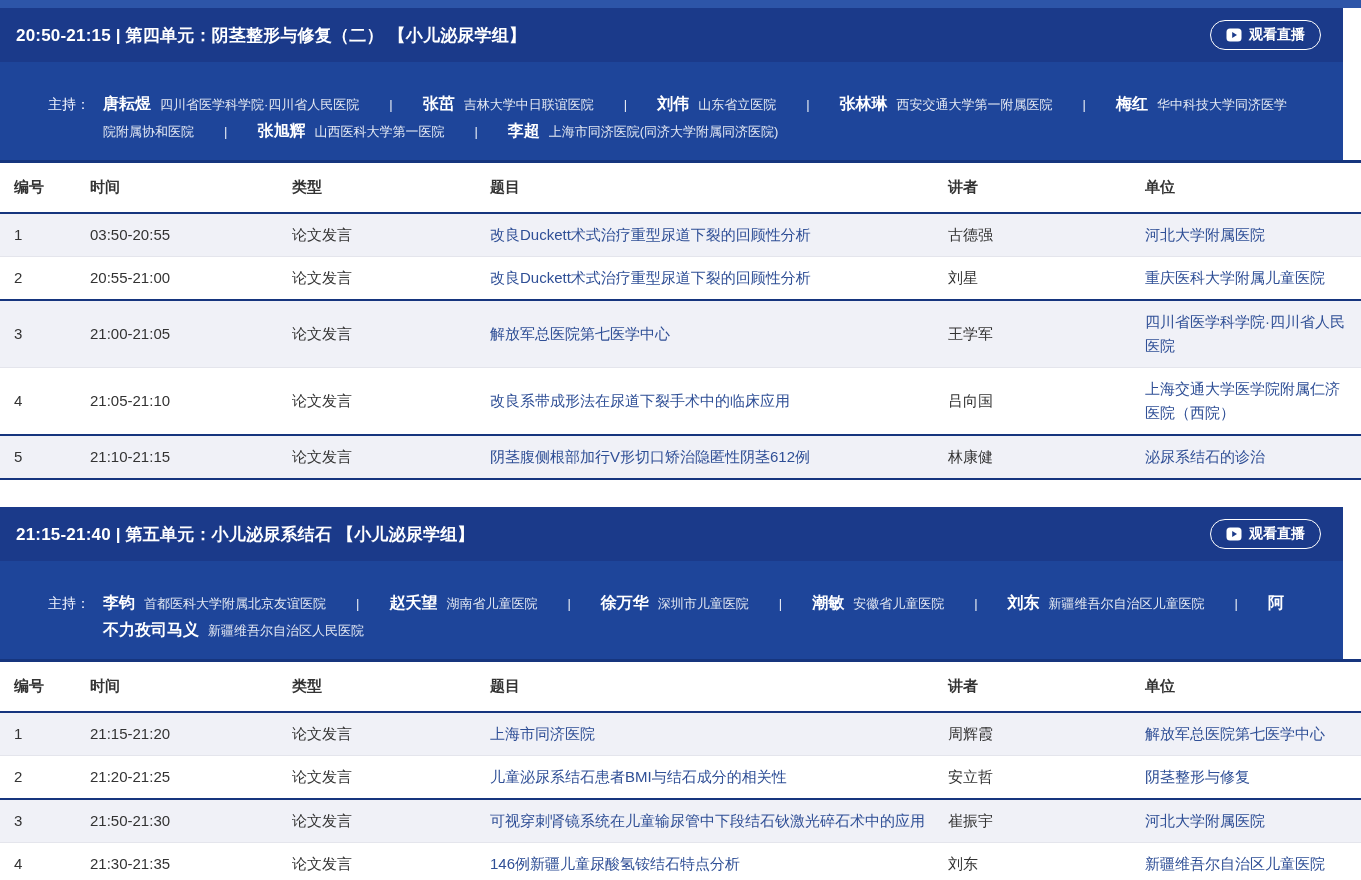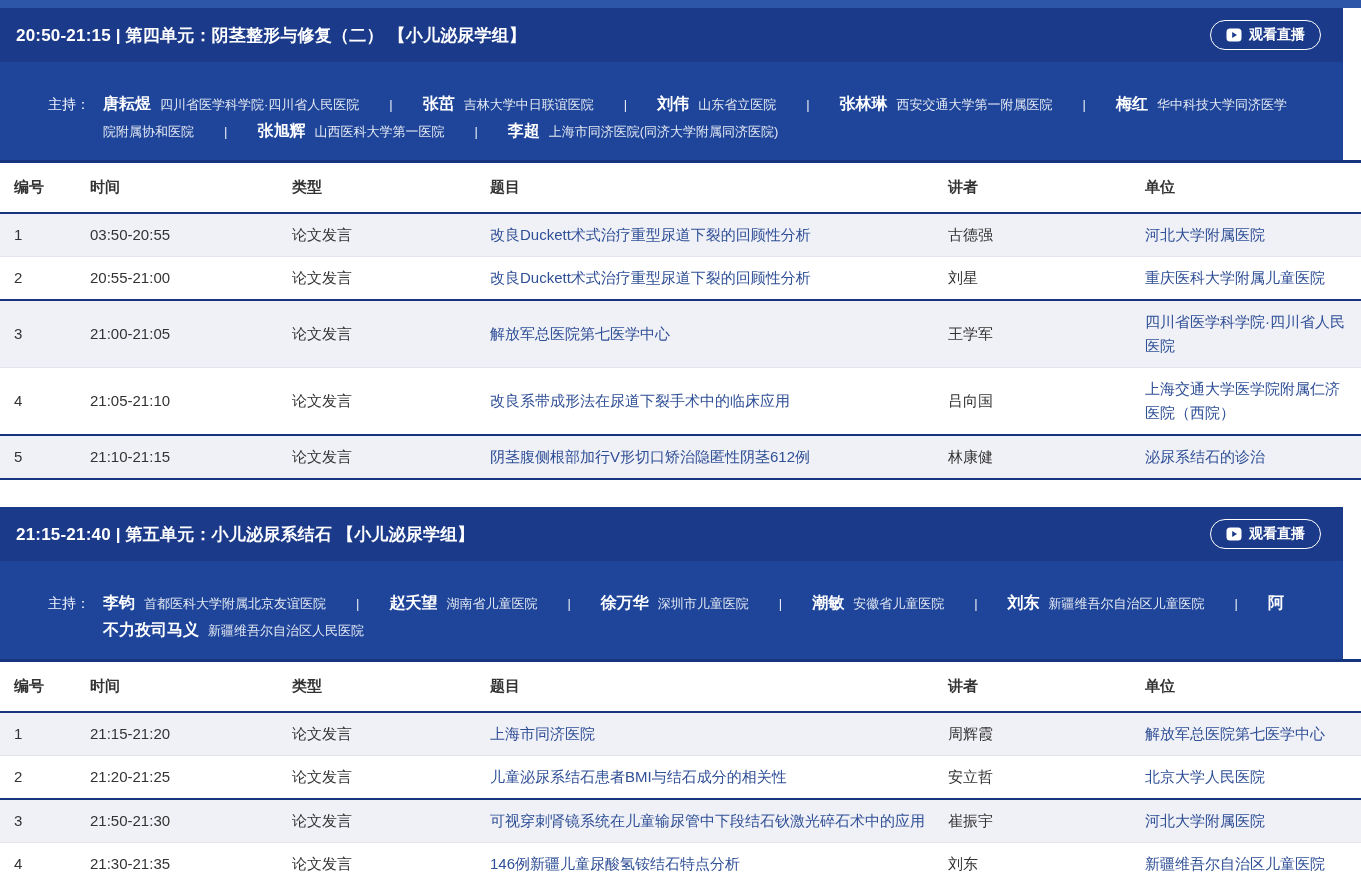--- a/index.html
+++ b/index.html
@@ -204,21 +204,21 @@
             <td class="c3 col-title">上海市同济医院</td>
             <td class="c4 col-speaker">周辉霞</td>
             <td class="c5 col-unit">解放军总医院第七医学中心</td>
           </tr>
           <tr>
             <td class="c0 col-no">2</td>
             <td class="c1 col-time">21:20-21:25</td>
             <td class="c2 col-type">论文发言</td>
             <td class="c3 col-title">儿童泌尿系结石患者BMI与结石成分的相关性</td>
             <td class="c4 col-speaker">安立哲</td>
-            <td class="c5 col-unit">北京大学人民医院</td>
+            <td class="c5 col-unit">阴茎整形与修复</td>
           </tr>
           <tr>
             <td class="c0 col-no">3</td>
             <td class="c1 col-time">21:50-21:30</td>
             <td class="c2 col-type">论文发言</td>
             <td class="c3 col-title">可视穿刺肾镜系统在儿童输尿管中下段结石钬激光碎石术中的应用</td>
             <td class="c4 col-speaker">崔振宇</td>
             <td class="c5 col-unit">河北大学附属医院</td>
           </tr>
           <tr>

